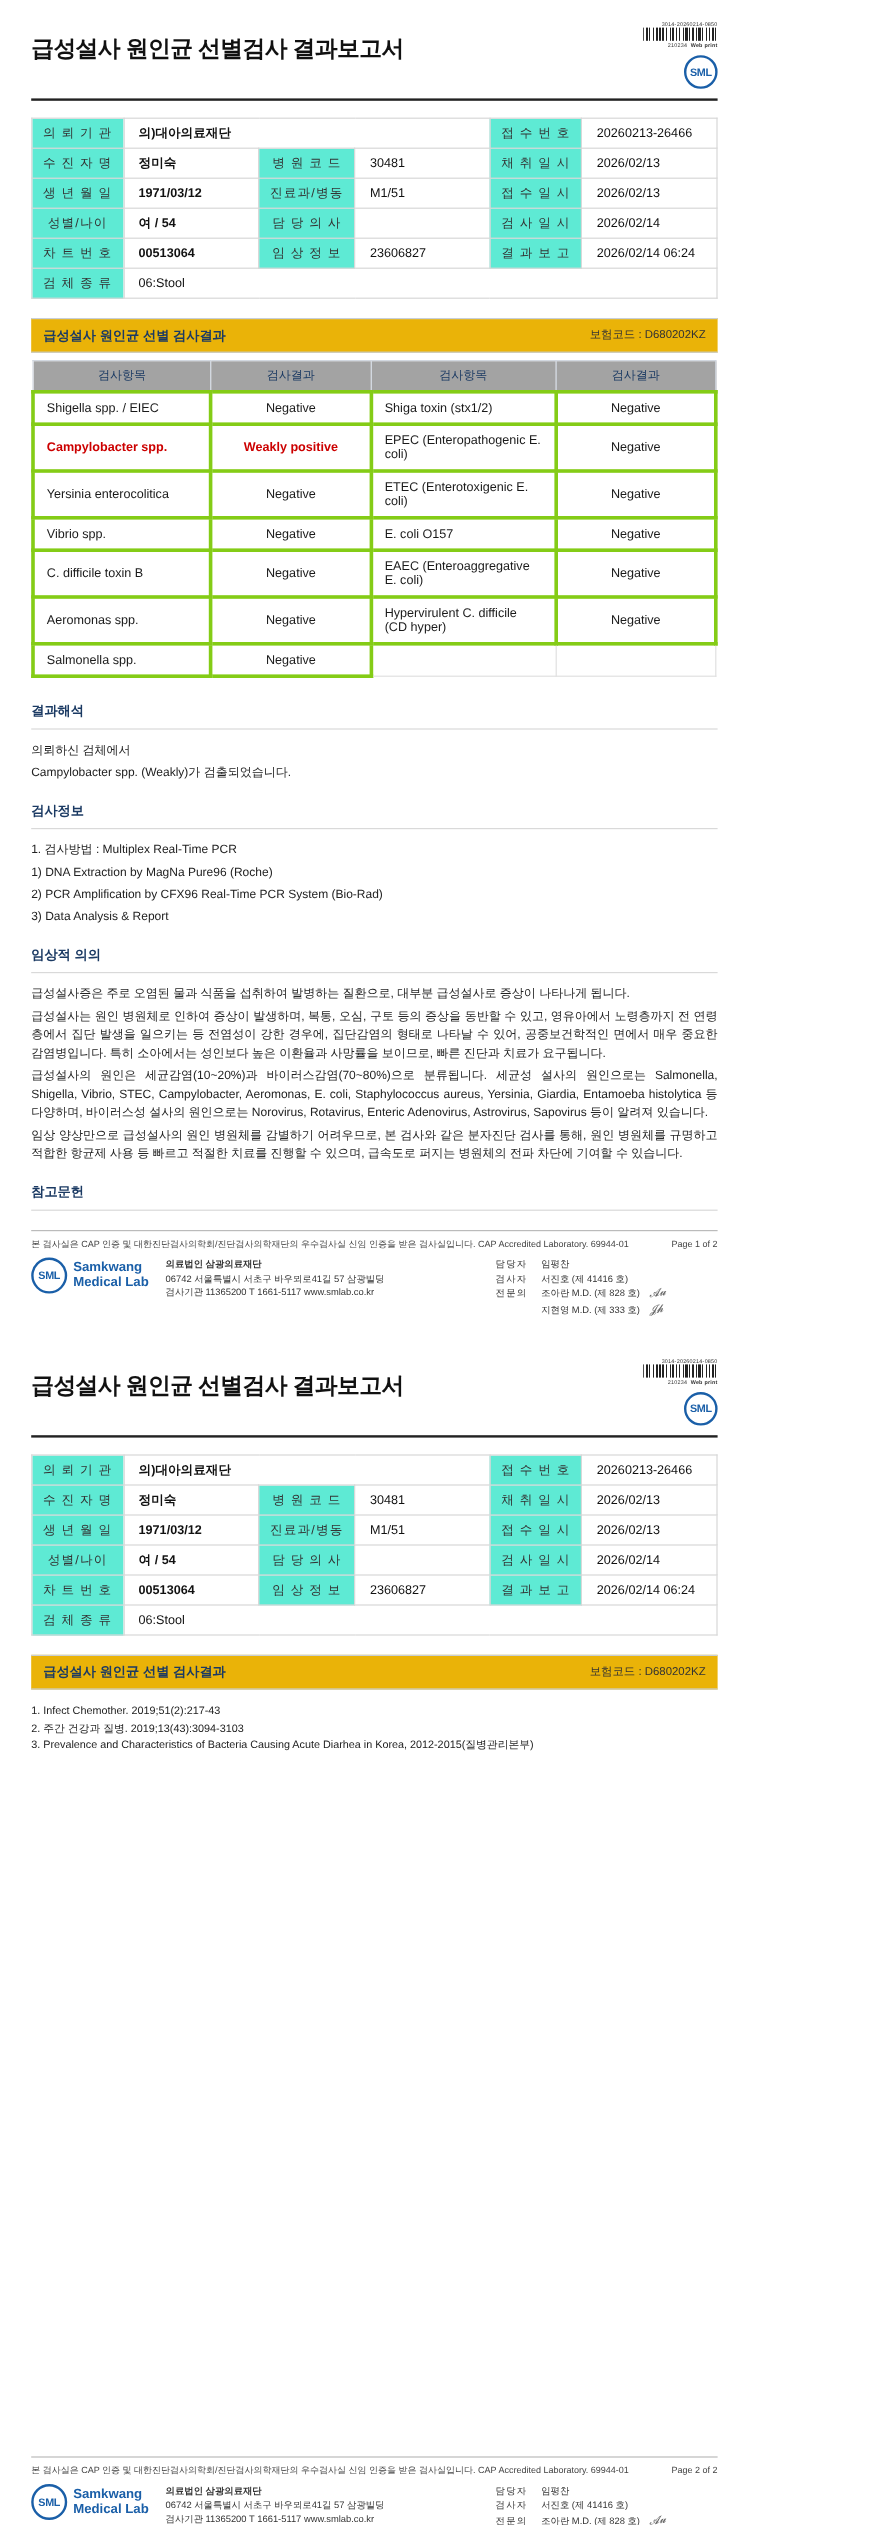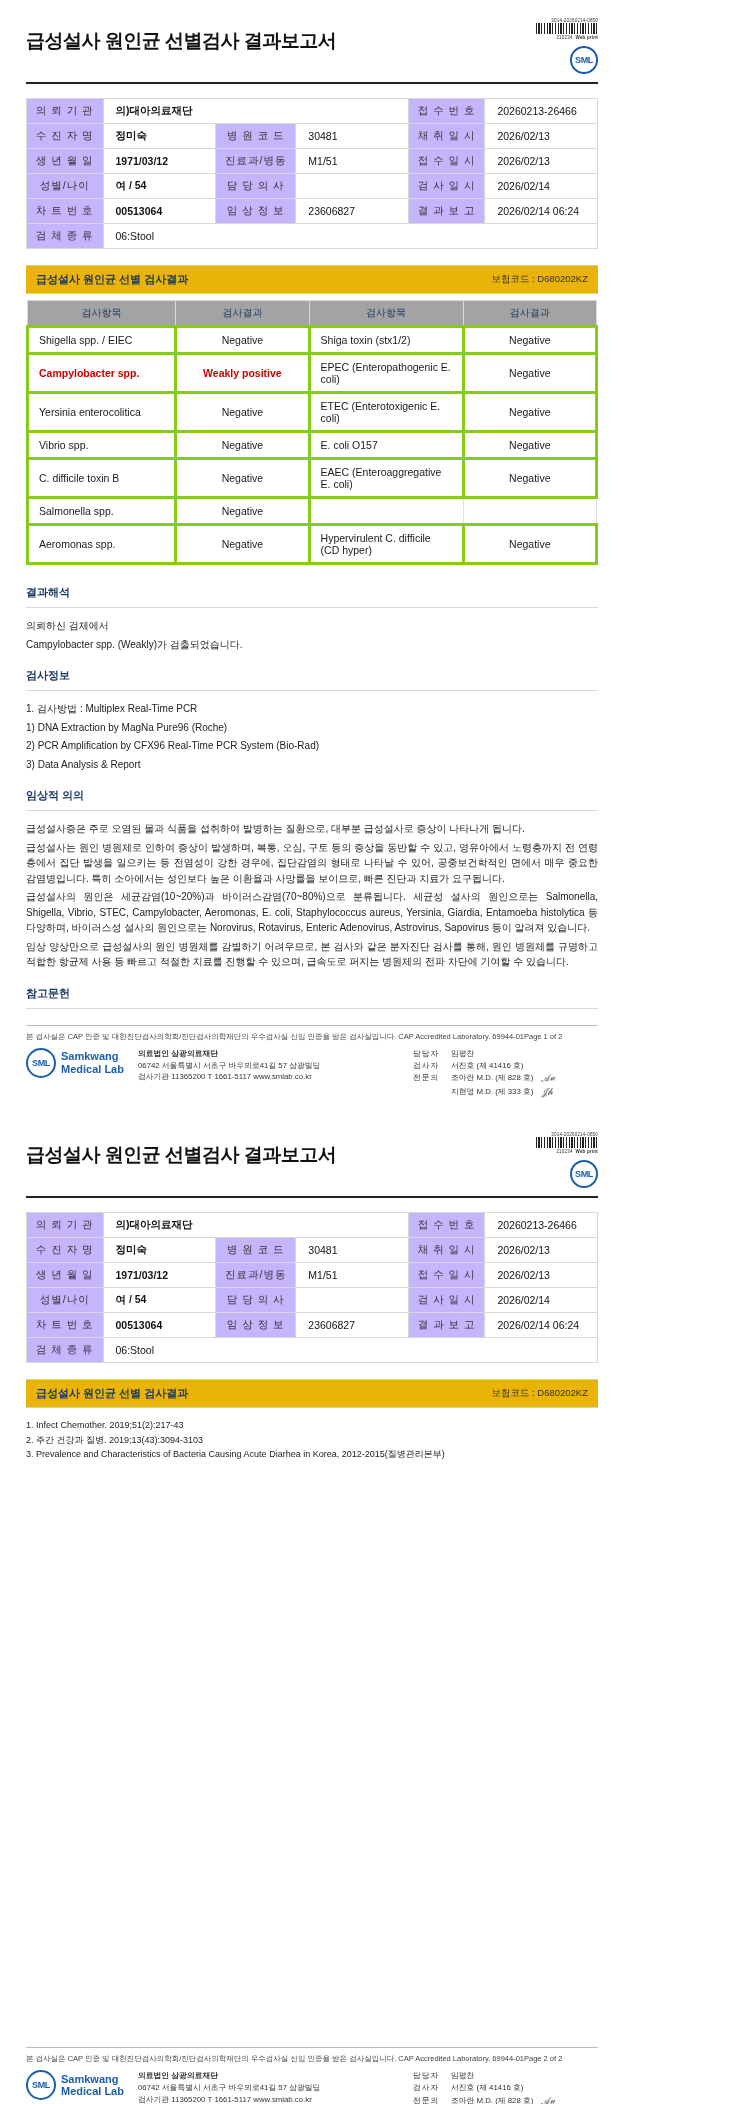--- a/index.html
+++ b/index.html
@@ -75,21 +75,21 @@
   }
   
   table { border-collapse: collapse; width: 100%; }
   .info-table { font-size: 10.5px; margin-bottom: 16px; }
   .info-table td {
     border: 1px solid #d8d8d8;
     padding: 5px 8px;
     height: 22px;
   }
   .info-table td.lbl {
-    background: #c4b5fd;
+    background: #5eead4;
     color: #333;
     text-align: center;
     width: 74px;
     letter-spacing: 1px;
     white-space: nowrap;
     margin-top: 38px;
   }
   .info-table td.val {
     background: #fff;
     color: #111;
@@ -153,21 +153,21 @@
   }
   .clin p { text-align: justify; }
   
   .footer {
     margin-top: 10px;
     border-top: 1px solid #bbb;
     padding-top: 6px;
   }
   .footer-note {
     display: flex;
-    justify-content: flex-start;
+    justify-content: space-between;
     font-size: 7.5px;
     color: #444;
     padding-bottom: 6px;
   }
   .footer-main {
     display: flex;
     align-items: flex-start;
     gap: 14px;
     padding-bottom: 14px;
   }
@@ -316,30 +316,30 @@
         <td class="name">E. coli O157</td>
         <td class="res">Negative</td>
       </tr>
       <tr>
         <td class="name">C. difficile toxin B</td>
         <td class="res">Negative</td>
         <td class="name">EAEC (Enteroaggregative E. coli)</td>
         <td class="res">Negative</td>
       </tr>
       <tr>
+        <td class="name">Aeromonas spp.</td>
+        <td class="res">Negative</td>
+        <td class="name">Hypervirulent C. difficile (CD hyper)</td>
+        <td class="res">Negative</td>
+      </tr>
+      <tr>
         <td class="name">Salmonella spp.</td>
         <td class="res">Negative</td>
         <td class="name empty"></td>
         <td class="res empty"></td>
-      </tr>
-      <tr>
-        <td class="name">Aeromonas spp.</td>
-        <td class="res">Negative</td>
-        <td class="name">Hypervirulent C. difficile (CD hyper)</td>
-        <td class="res">Negative</td>
       </tr>
     </tbody>
   </table>
 
   <div class="block">
     <div class="block-title">결과해석</div>
     <hr class="rule">
     <p>의뢰하신 검체에서</p>
     <p>Campylobacter spp. (Weakly)가 검출되었습니다.</p>
   </div>

